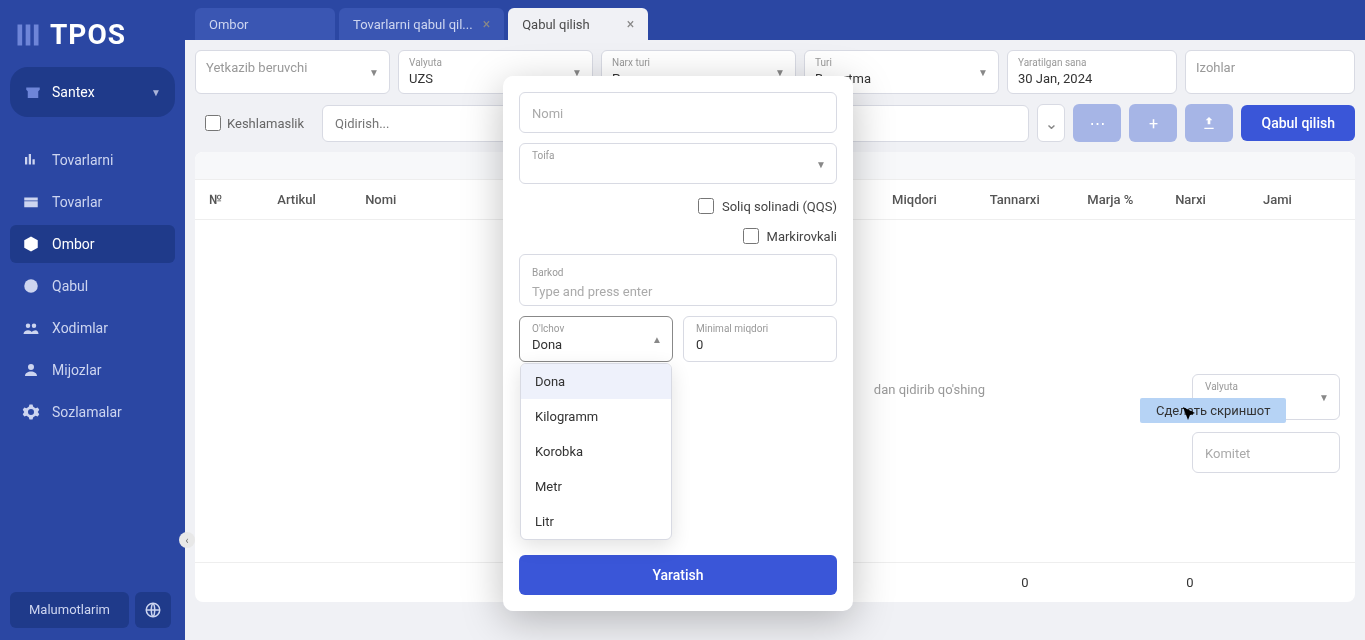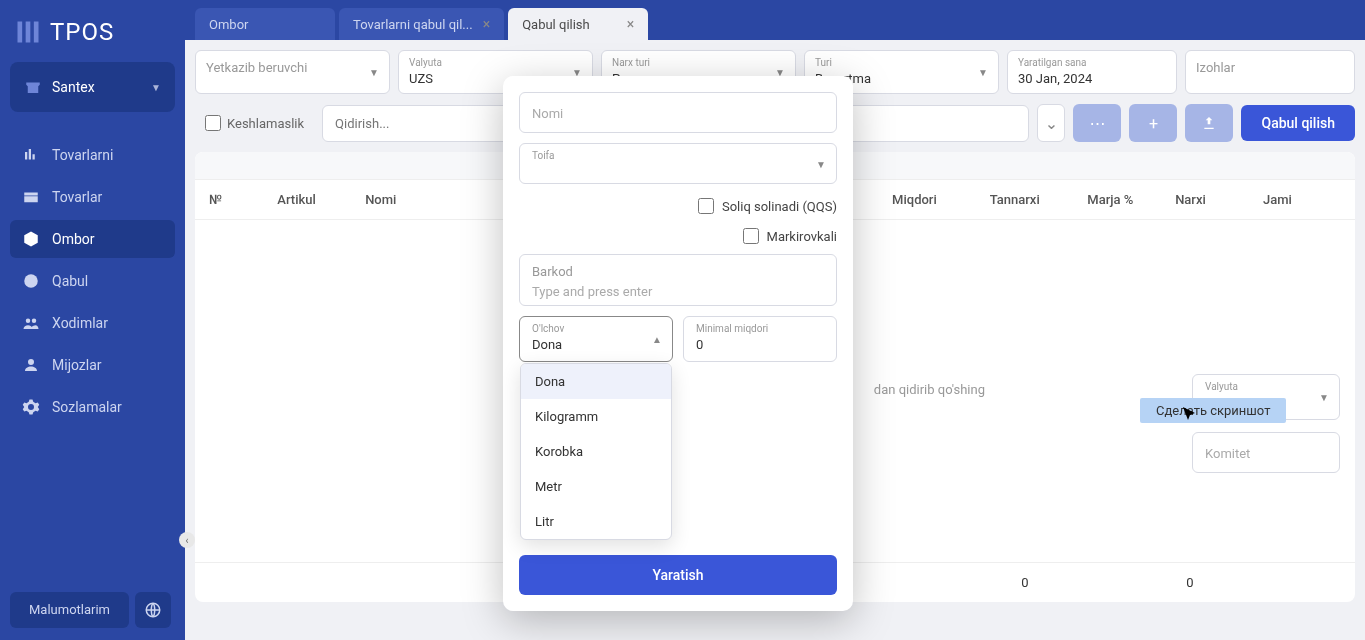--- a/index.html
+++ b/index.html
@@ -1,23 +1,23 @@
 <!DOCTYPE html>
 <html><head>
 <meta charset="utf-8">
 <style>
 * { box-sizing: border-box; margin: 0; padding: 0; font-family: -apple-system, BlinkMacSystemFont, "Segoe UI", Roboto, sans-serif; }
 body { width: 1365px; height: 640px; overflow: hidden; background: #2b47a3; position: relative; }
 
 .sidebar { position: absolute; left: 0; top: 0; width: 185px; height: 100%; background: #2b47a3; padding: 10px; }
 .logo { display: flex; align-items: center; gap: 8px; padding: 8px 4px 16px; }
 .logo-icon { width: 28px; height: 28px; }
-.logo-text { color: #fff; font-size: 24px; font-weight: 400; letter-spacing: 1px; }
-
-.store-selector { background: #1f3a8a; border-radius: 8px; padding: 16px 14px; display: flex; align-items: center; gap: 10px; color: #fff; margin-bottom: 24px; cursor: pointer; }
+.logo-text { color: #fff; font-size: 28px; font-weight: 700; letter-spacing: 1px; }
+
+.store-selector { background: #1f3a8a; border-radius: 18px; padding: 16px 14px; display: flex; align-items: center; gap: 10px; color: #fff; margin-bottom: 24px; cursor: pointer; }
 .store-selector .store-icon { width: 18px; height: 18px; }
 .store-name { flex: 1; font-size: 14px; }
 .store-caret { font-size: 10px; color: #aab4d9; }
 
 .nav-item { display: flex; align-items: center; gap: 12px; padding: 10px 12px; color: #cdd5f0; border-radius: 6px; cursor: pointer; font-size: 14px; margin-bottom: 4px; }
 .nav-item.active { background: #1f3a8a; color: #fff; }
 .nav-item .nav-icon { width: 18px; height: 18px; flex-shrink: 0; }
 
 .sidebar-bottom { position: absolute; bottom: 12px; left: 10px; right: 14px; display: flex; gap: 6px; }
 .info-btn { flex: 1; background: #1f3a8a; border-radius: 6px; padding: 10px; color: #cdd5f0; font-size: 13px; text-align: center; cursor: pointer; }
@@ -82,21 +82,21 @@
 
 .modal-row { display: flex; gap: 10px; margin-bottom: 12px; }
 .modal-row .modal-field { flex: 1; margin-bottom: 0; }
 
 .modal-field.open { border-color: #888; }
 .dropdown { position: absolute; left: 0; top: 46px; right: 0; background: #fff; border: 1px solid #d8dae3; border-radius: 6px; box-shadow: 0 6px 20px rgba(0,0,0,0.12); z-index: 10; overflow: hidden; }
 .dropdown-item { padding: 10px 14px; font-size: 13px; color: #333; cursor: pointer; }
 .dropdown-item.selected { background: #eef1fb; }
 
 .barcode-field { height: 52px; }
-.barcode-label { font-size: 13px; color: #999; }
+.barcode-label { font-size: 10px; color: #999; }
 .barcode-input { font-size: 13px; color: #aaa; margin-top: 4px; }
 
 .textarea-field { height: 60px; }
 
 .create-btn { width: 100%; padding: 12px; background: #3a56d8; color: #fff; border: none; border-radius: 6px; font-size: 14px; font-weight: 500; cursor: pointer; }
 
 .tooltip { position: absolute; left: 1140px; top: 398px; background: #b6d3f5; color: #333; padding: 5px 16px; font-size: 13px; border-radius: 2px; z-index: 100; }
 .cursor { position: absolute; left: 1183px; top: 407px; z-index: 101; pointer-events: none; }
 
 .hidden-input { position: absolute; left: 689px; width: 148px; }

